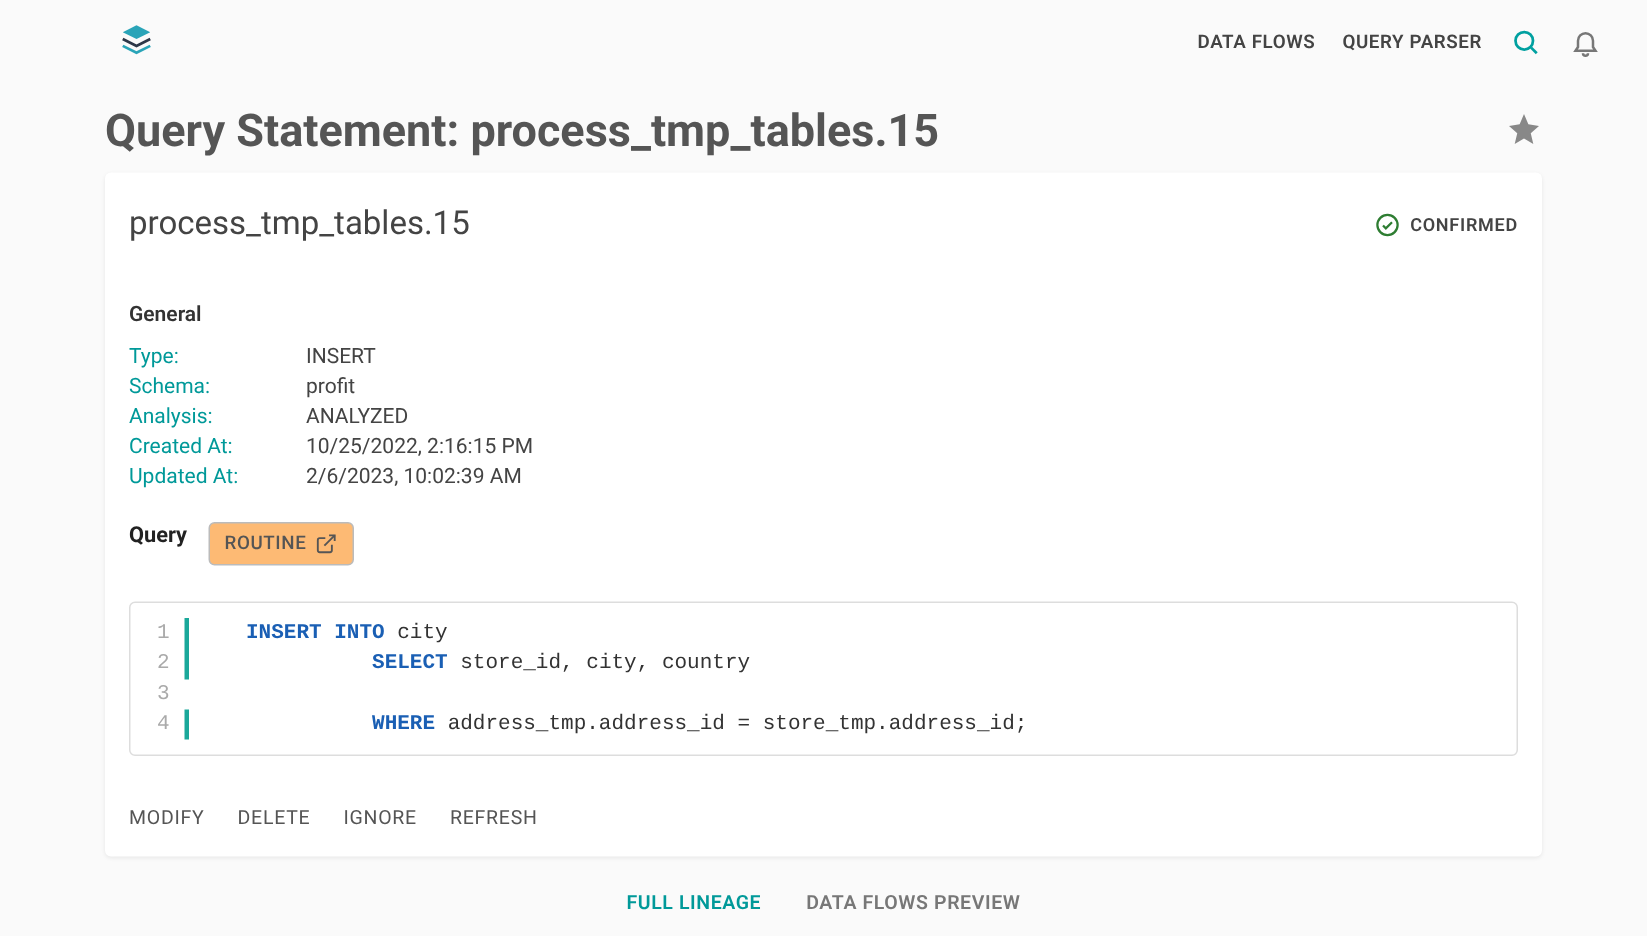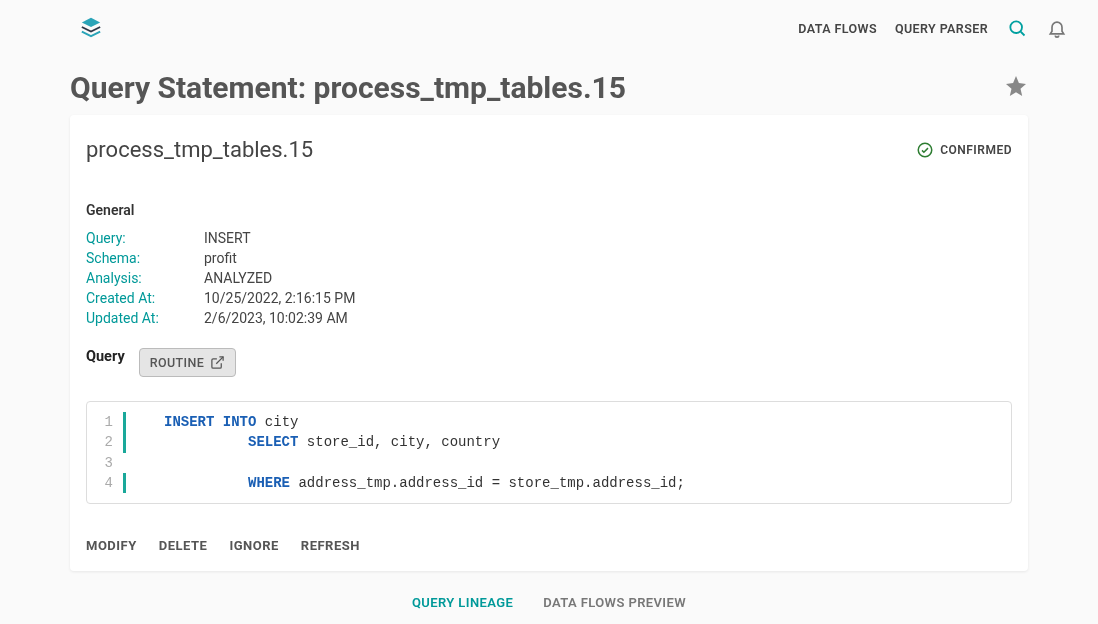--- a/index.html
+++ b/index.html
@@ -100,21 +100,21 @@
     display: inline-flex;
     align-items: center;
     gap: 6px;
     border: 1px solid #bbb;
     border-radius: 4px;
     padding: 6px 10px;
     font-size: 12.5px;
     font-weight: 500;
     letter-spacing: 0.4px;
     color: #555;
-    background: #e5e5e5;
+    background: #fdba74;
     cursor: pointer;
   }
   .code-block {
     border: 1px solid #ddd;
     border-radius: 4px;
     padding: 10px 0 10px 0;
     font-family: "SFMono-Regular", Consolas, "Liberation Mono", Menlo, monospace;
     font-size: 14px;
     line-height: 1.45;
     color: #333;
@@ -135,21 +135,21 @@
     white-space: pre;
   }
   .kw { color: #1a5fb4; font-weight: 700; margin-left: 28px; }
   .actions {
     display: flex;
     gap: 22px;
     margin-top: 34px;
   }
   .action-btn {
     font-size: 13px;
-    font-weight: 700;
+    font-weight: 400;
     letter-spacing: 0.5px;
     color: #555;
     cursor: pointer;
   }
   .tabs {
     display: flex;
     justify-content: center;
     gap: 30px;
     padding: 20px 0 0 0;
   }
@@ -210,21 +210,21 @@
         <circle cx="12" cy="12" r="9"></circle>
           <path d="M8 12.5l2.5 2.5L16 9.5"></path>
       </svg>
       <span>CONFIRMED</span>
     </div>
   </div>
 
   <div class="section-label">General</div>
 
   <div class="meta-grid">
-    <div class="meta-key">Query:</div>
+    <div class="meta-key">Type:</div>
     <div class="meta-val">INSERT</div>
     <div class="meta-key">Schema:</div>
     <div class="meta-val">profit</div>
     <div class="meta-key">Analysis:</div>
     <div class="meta-val">ANALYZED</div>
     <div class="meta-key">Created At:</div>
     <div class="meta-val">10/25/2022, 2:16:15 PM</div>
     <div class="meta-key">Updated At:</div>
     <div class="meta-val">2/6/2023, 10:02:39 AM</div>
   </div>
@@ -261,15 +261,15 @@
 
   <div class="actions">
     <span class="action-btn">MODIFY</span>
     <span class="action-btn">DELETE</span>
     <span class="action-btn">IGNORE</span>
     <span class="action-btn">REFRESH</span>
   </div>
 </div>
 
 <div class="tabs">
-  <span class="tab active">QUERY LINEAGE</span>
+  <span class="tab active">FULL LINEAGE</span>
   <span class="tab">DATA FLOWS PREVIEW</span>
 </div>
 
 </body></html>

